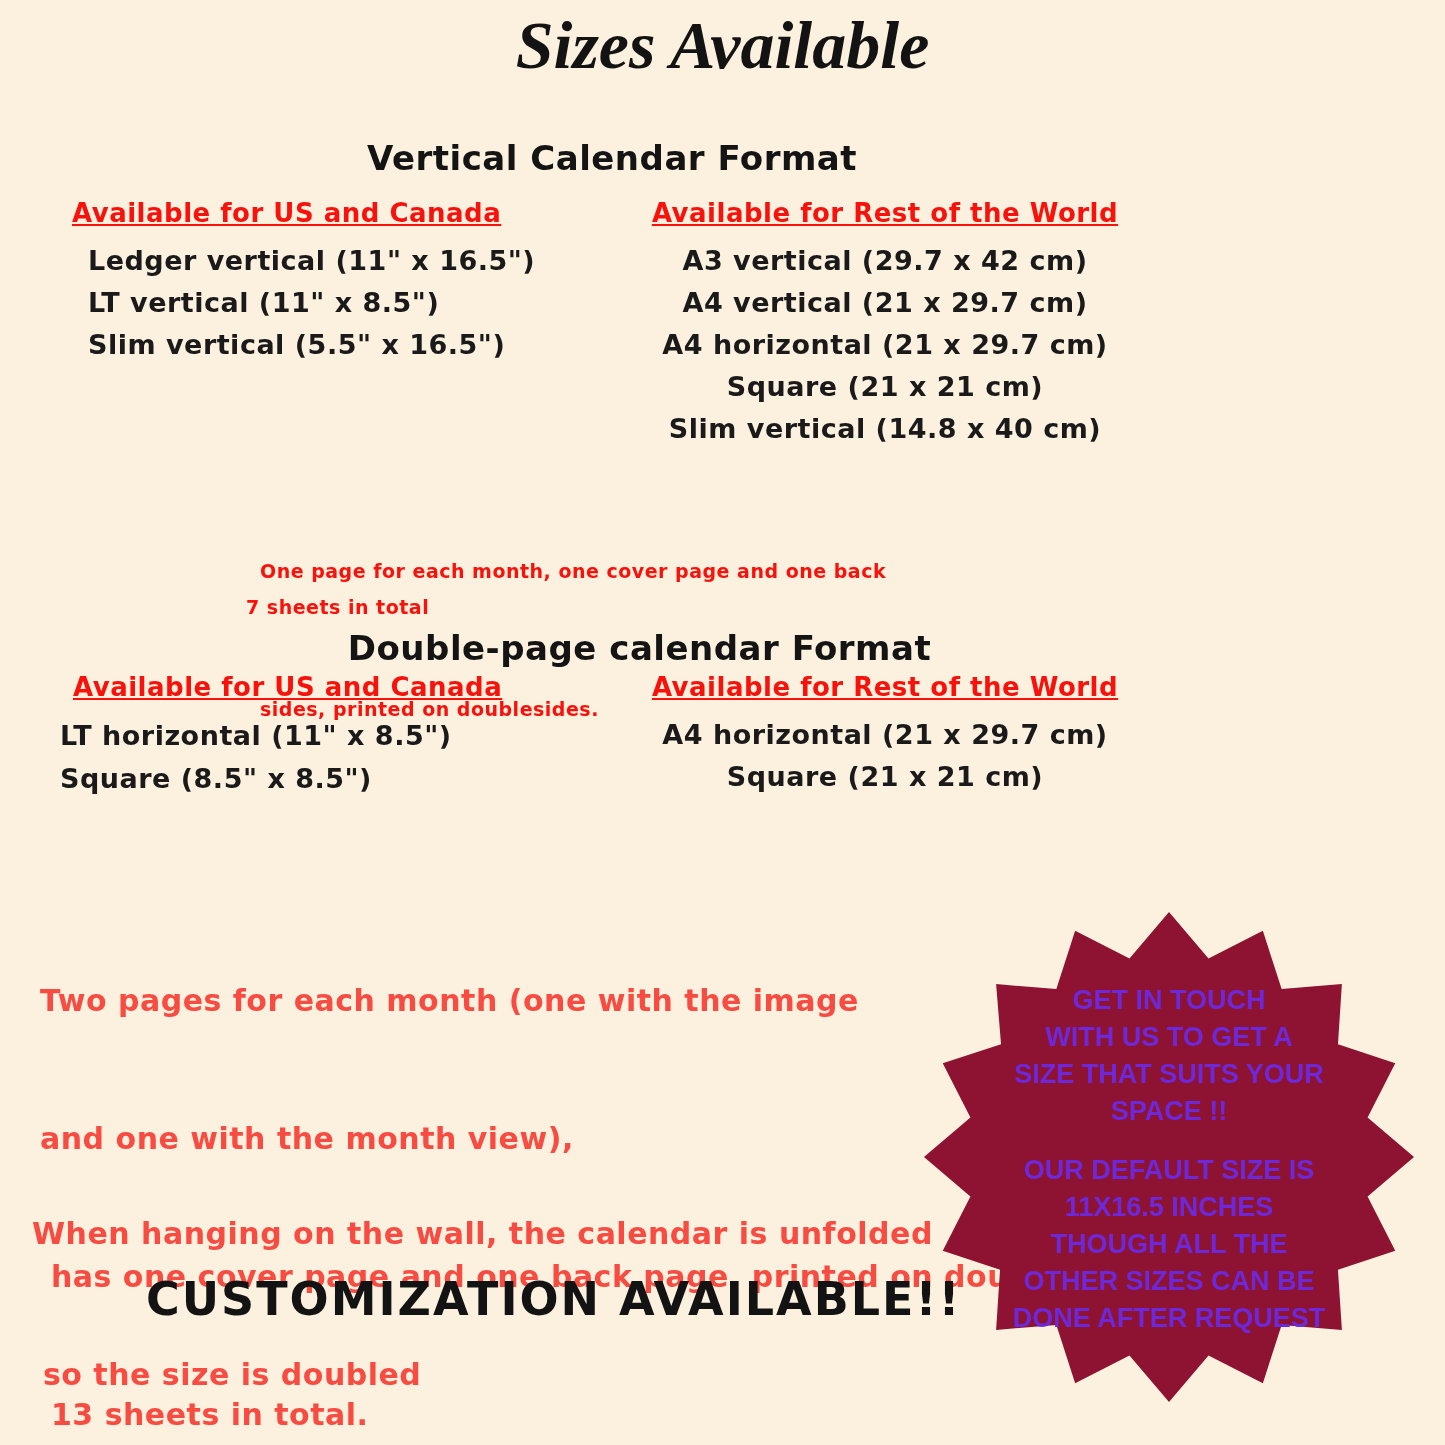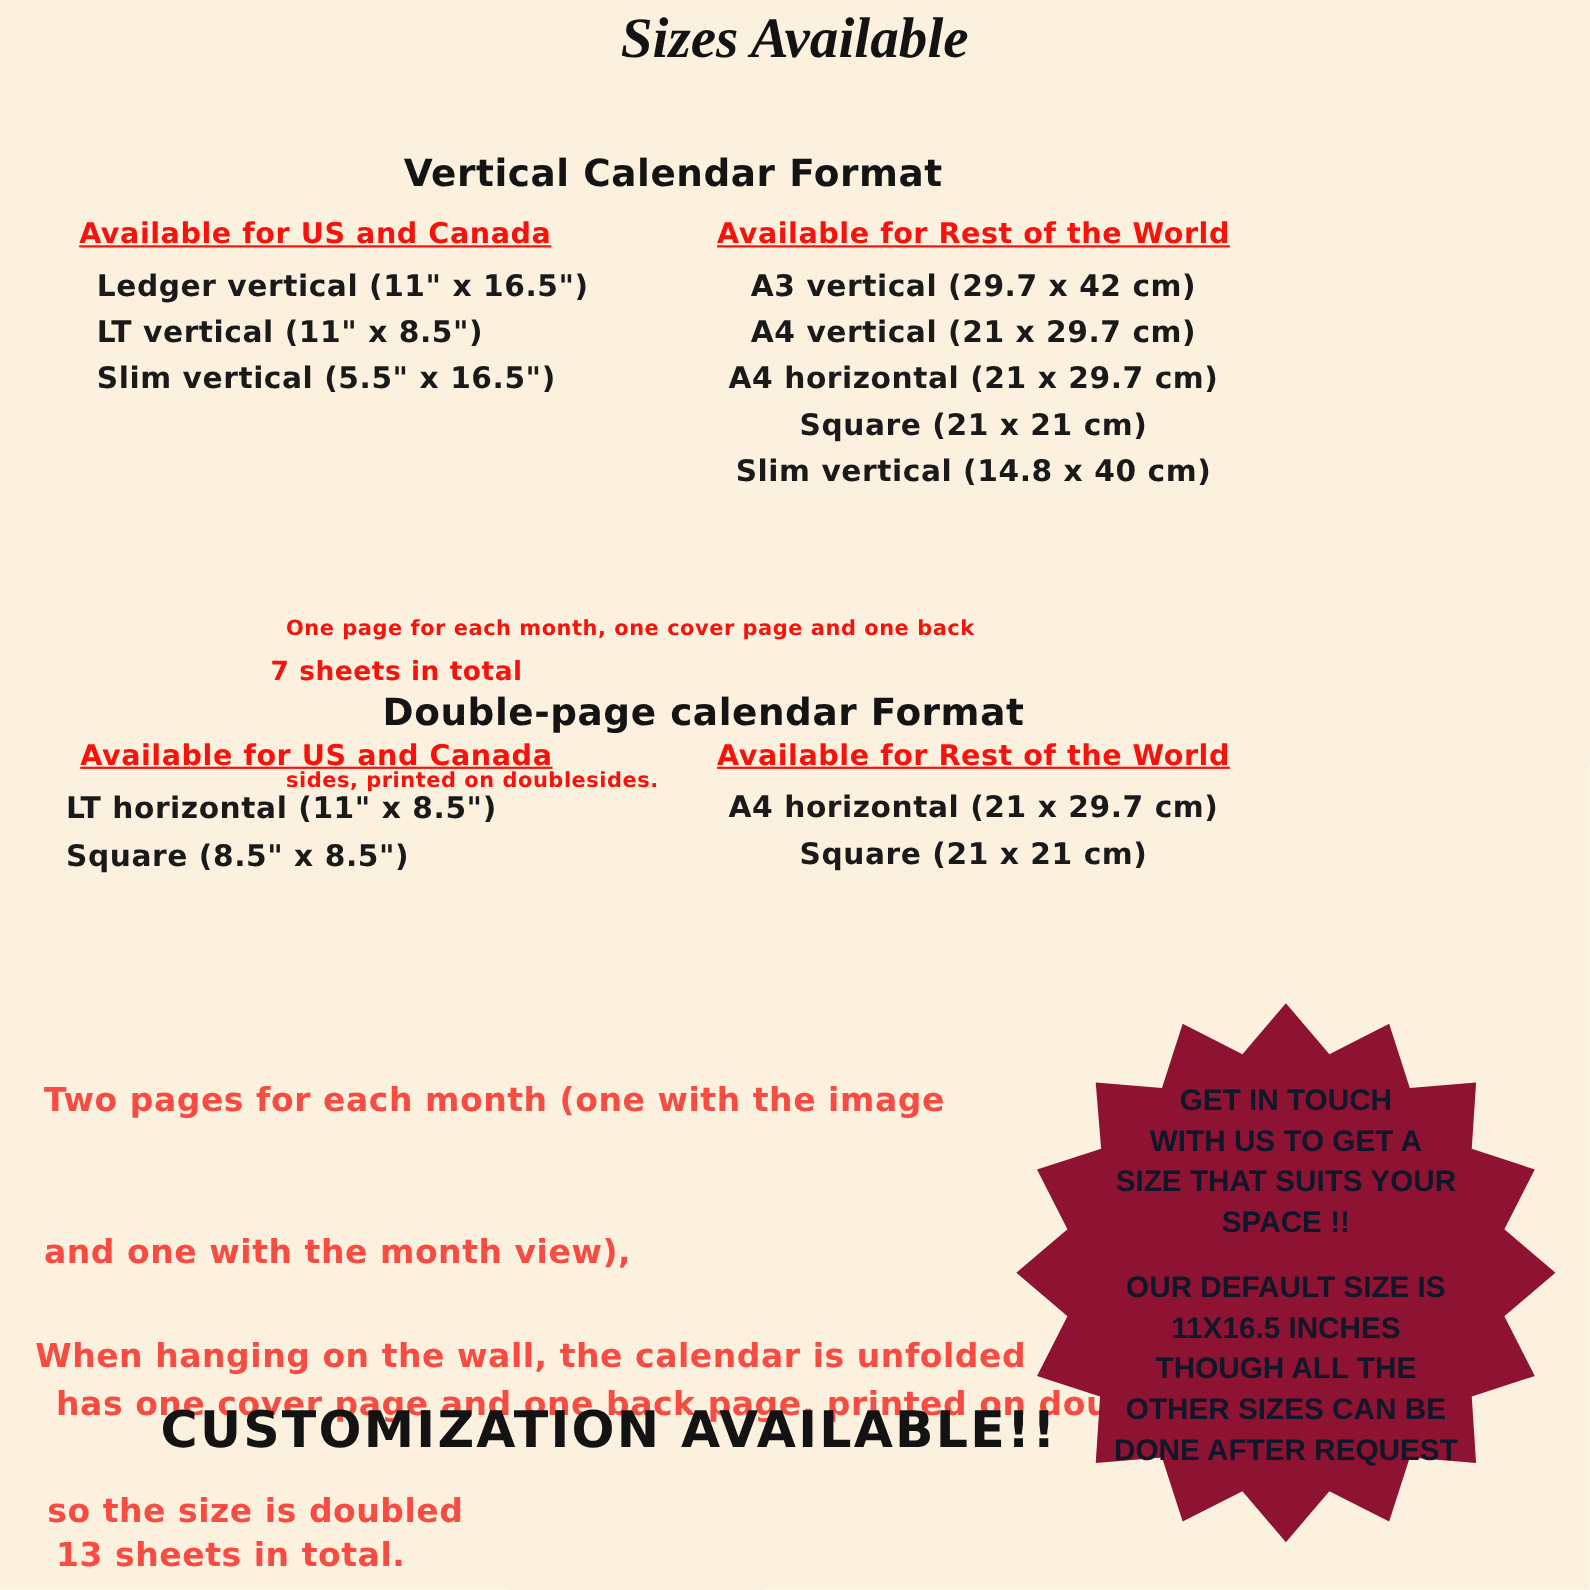--- a/index.html
+++ b/index.html
@@ -12,21 +12,21 @@
     overflow: hidden;
     color: #161616;
   }
   .title {
     position: absolute;
     top: 6px; left: 0; width: 1445px;
     text-align: center;
     font-family: cursive;
     font-style: italic;
     font-weight: bold;
-    font-size: 52px;
+    font-size: 68px;
     color: #131313;
   }
   .section-heading {
     position: absolute;
     font-size: 34px;
     font-weight: bold;
     letter-spacing: 0.5px;
     color: #141414;
     text-align: center;
     padding-left: 32px;
@@ -65,21 +65,21 @@
     font-size: 19px;
     font-weight: bold;
     color: #f8120b;
     line-height: 46px;
     letter-spacing: 0.5px;
     white-space: pre;
   }
   .sheets-total {
     position: absolute;
     top: 596px; left: 246px;
-    font-size: 24px;
+    font-size: 19px;
     font-weight: bold;
     color: #f8120b;
     letter-spacing: 0.5px;
   }
   .salmon-note {
     position: absolute;
     font-size: 30px;
     font-weight: bold;
     color: #f84b41;
     line-height: 46px;
@@ -103,21 +103,21 @@
   }
   .badge svg { position: absolute; inset: 0; width: 100%; height: 100%; }
   .badge-text {
     position: absolute; inset: 0;
     display: flex;
     flex-direction: column;
     justify-content: center;
     align-items: center;
     gap: 22px;
     text-align: center;
-    color: #0f172a;
+    color: #6d28d9;
     font-family: "Liberation Sans", sans-serif;
     font-weight: bold;
     font-size: 27px;
     line-height: 37px;
     padding-top: 4px;
   }
 </style>
 </head>
 <body>
 

